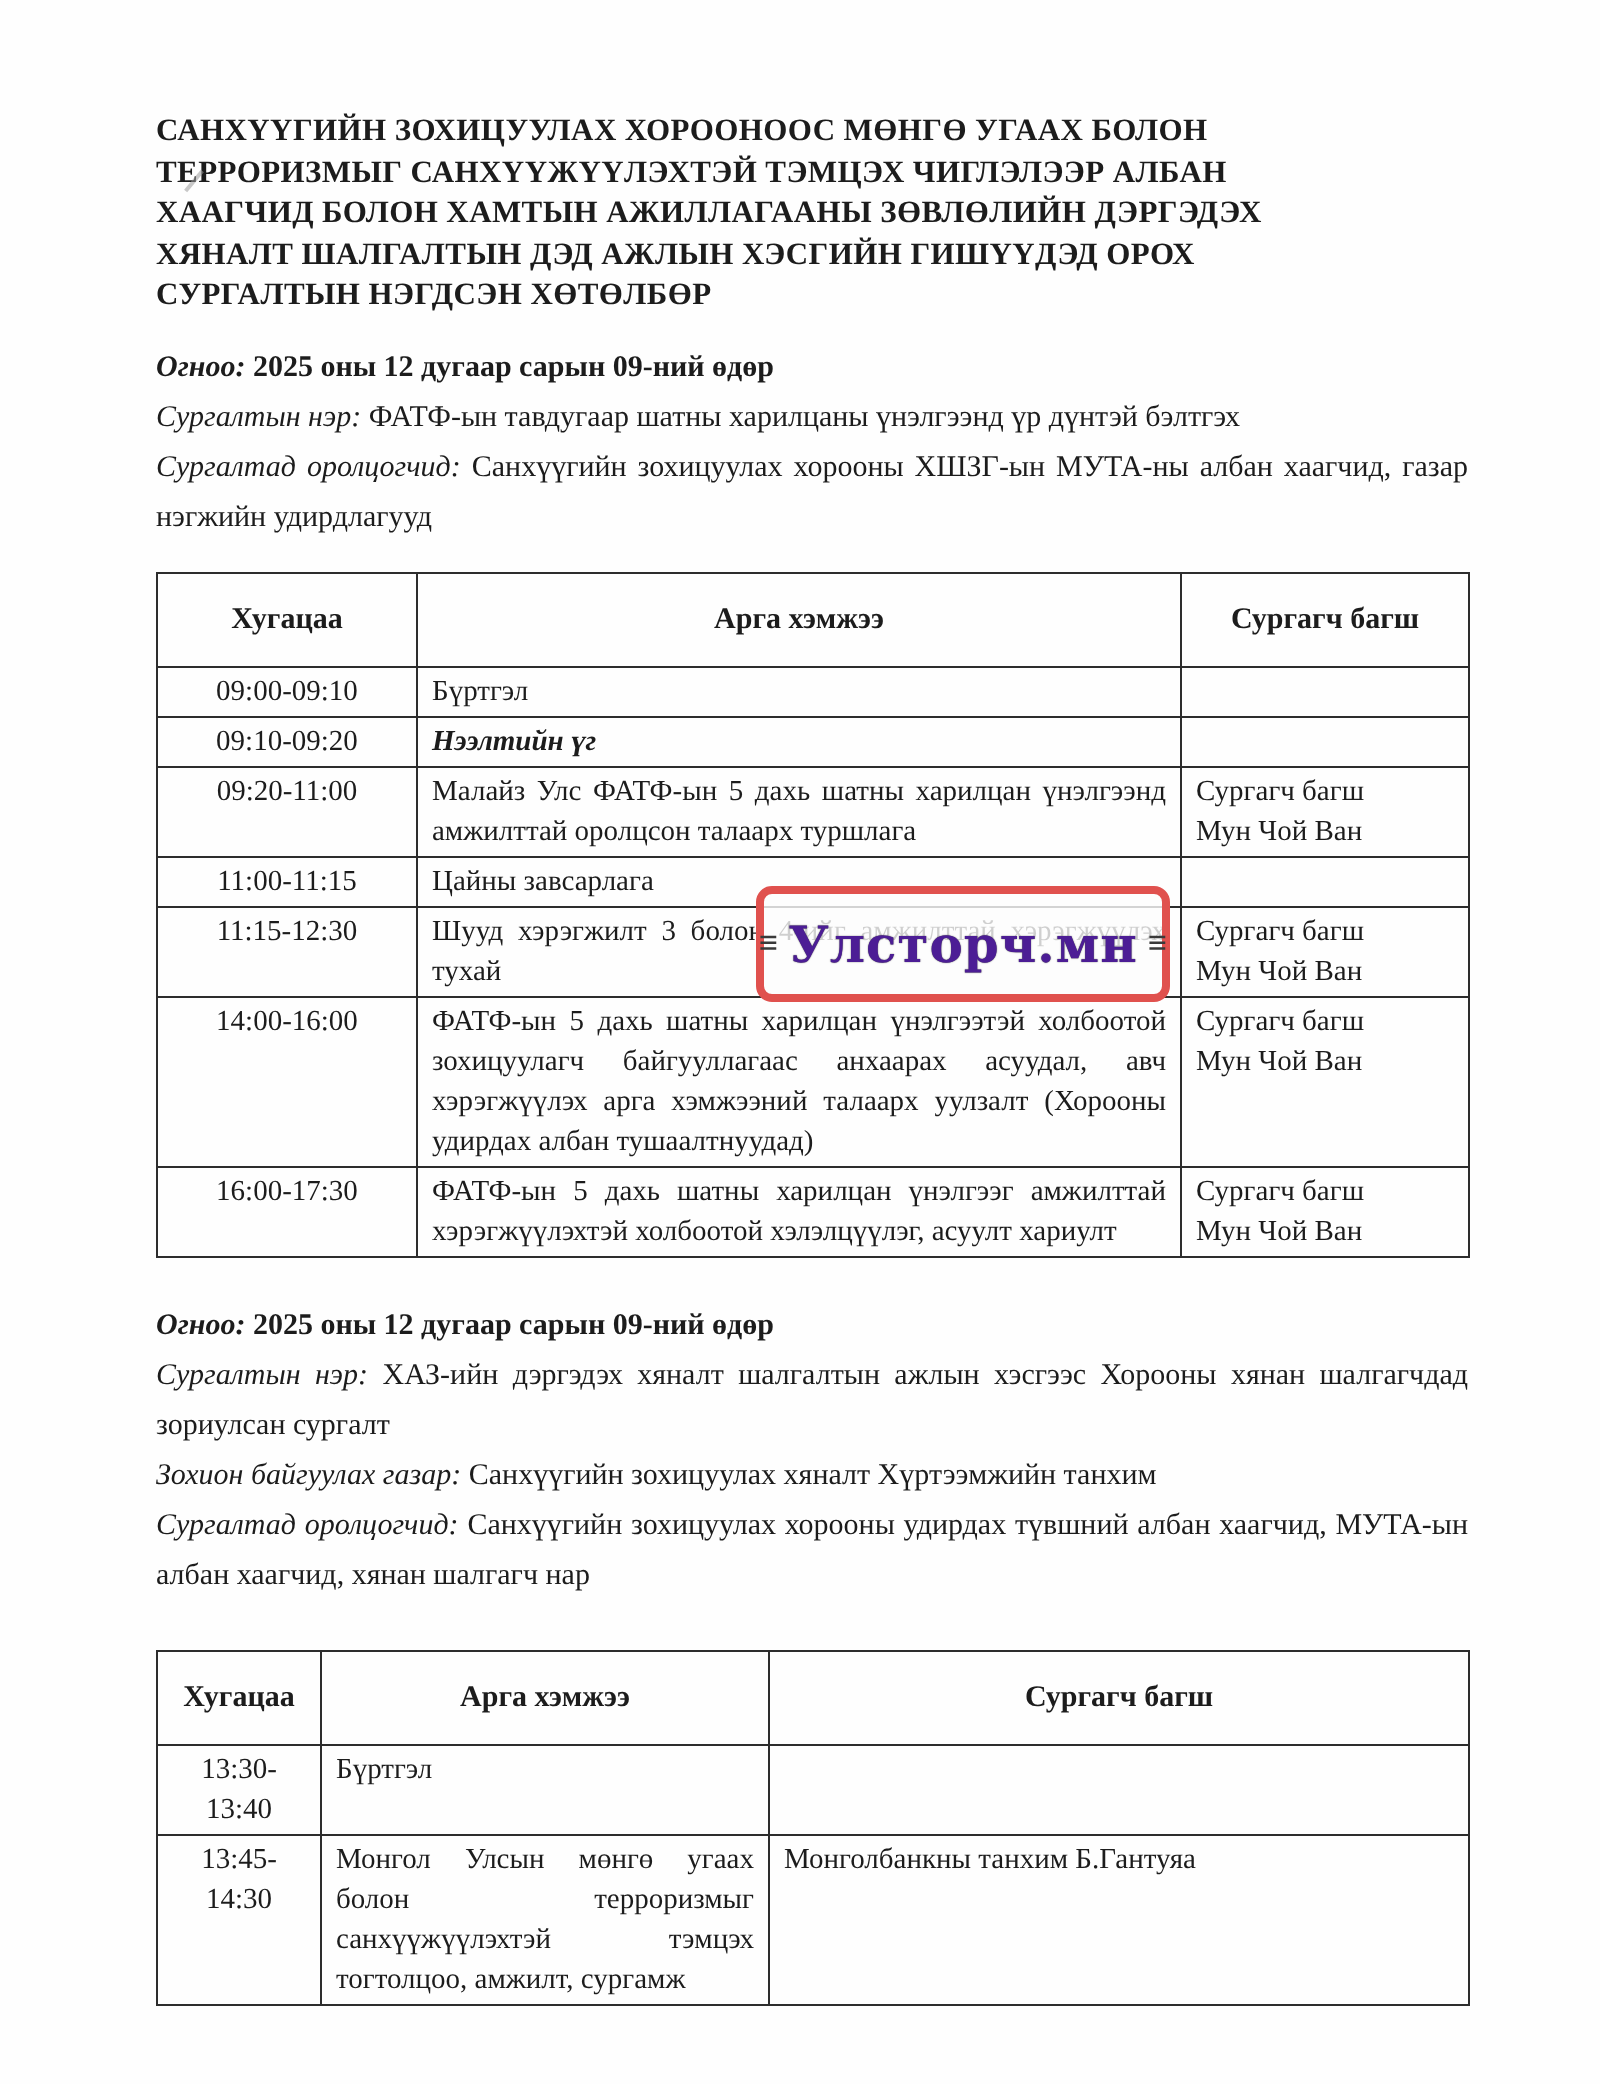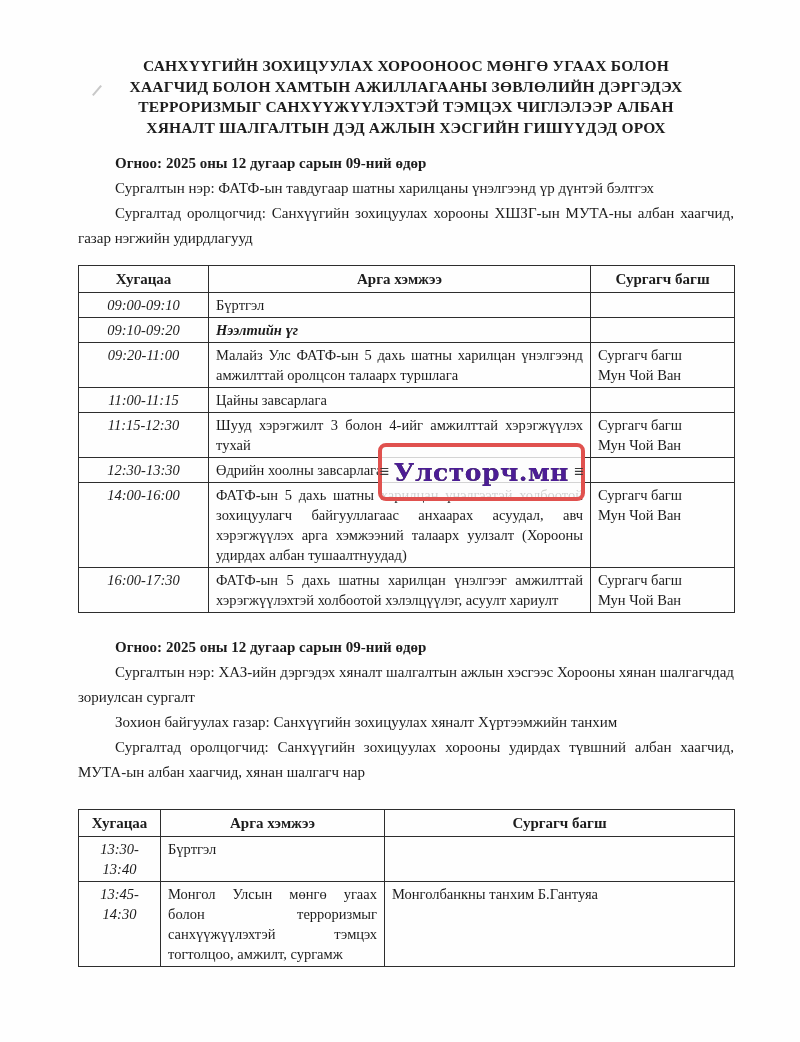--- a/index.html
+++ b/index.html
@@ -9,52 +9,51 @@
     background:#fefefe;
     overflow:hidden;
     font-family:"Liberation Serif", serif;
     color:#1c1c1c;
   }
   .content{padding:56px 66px 0 78px;}
   .doc-title{
     font-weight:bold;
     font-size:15.5px;
     line-height:20.5px;
-    text-align:center;
     letter-spacing:.2px;
   }
   .meta{margin-top:13px;font-size:15px;line-height:25px;text-align:justify;}
   .meta p{margin:0;}
-  .meta-label{margin-left:37px;}
+  .meta-label{font-style:italic;}
   .b{font-weight:bold;}
   section.block{display:block;}
   .sec-1 .meta{margin-top:22px;}
   table.schedule{
     border-collapse:collapse;
     width:656px;
     margin-top:14px;
     font-size:14.5px;
     table-layout:fixed;
   }
   .sec-1 table.schedule{margin-top:24px;}
   table.schedule th{
     border:1.6px solid #2d2d2d;
     font-size:15px;
     font-weight:bold;
     text-align:center;
-    padding:3px 2px;
+    padding:13px 2px;
     line-height:20px;
   }
   table.schedule td{
     border:1.6px solid #2d2d2d;
     vertical-align:top;
     padding:2px 7px;
     line-height:20px;
   }
-  td.c-time{text-align:center;padding:2px 2px;font-style:italic;}
+  td.c-time{text-align:center;padding:2px 2px;}
   td.c-act{text-align:justify;}
   td.c-teacher{padding:2px 8px;}
   .sec-1 td.c-teacher div{text-align:justify;}
   .em{font-weight:bold;font-style:italic;}
   
   .sec-0 col.col-time{width:130px;}
   .sec-0 col.col-act{width:382px;}
   .sec-0 col.col-teacher{width:144px;}
   .sec-1 col.col-time{width:82px;}
   .sec-1 col.col-act{width:224px;}
@@ -92,23 +91,24 @@
 </style>
 </head>
 <body>
 
 <div class="page">
   <div class="scan-artifact"></div>
 
   <div class="content">
     <div class="doc-title">
       <div>САНХҮҮГИЙН ЗОХИЦУУЛАХ ХОРООНООС МӨНГӨ УГААХ БОЛОН</div>
+      <div>ТЕРРОРИЗМЫГ САНХҮҮЖҮҮЛЭХТЭЙ ТЭМЦЭХ ЧИГЛЭЛЭЭР АЛБАН</div>
       <div>ХААГЧИД БОЛОН ХАМТЫН АЖИЛЛАГААНЫ ЗӨВЛӨЛИЙН ДЭРГЭДЭХ</div>
-      <div>ТЕРРОРИЗМЫГ САНХҮҮЖҮҮЛЭХТЭЙ ТЭМЦЭХ ЧИГЛЭЛЭЭР АЛБАН</div>
       <div>ХЯНАЛТ ШАЛГАЛТЫН ДЭД АЖЛЫН ХЭСГИЙН ГИШҮҮДЭД ОРОХ</div>
+      <div>СУРГАЛТЫН НЭГДСЭН ХӨТӨЛБӨР</div>
     </div>
 
     <section class="block sec-0">
       <div class="meta">
   <p class="meta-line"><span class="meta-label b">Огноо:</span> <span class="meta-value b">2025 оны 12 дугаар сарын 09-ний өдөр</span></p>
 
   <p class="meta-line"><span class="meta-label">Сургалтын нэр:</span> <span class="meta-value">ФАТФ-ын тавдугаар шатны харилцаны үнэлгээнд үр дүнтэй бэлтгэх</span></p>
 
 
   <p class="meta-line"><span class="meta-label">Сургалтад оролцогчид:</span> <span class="meta-value">Санхүүгийн зохицуулах хорооны ХШЗГ-ын МУТА-ны албан хаагчид, газар нэгжийн удирдлагууд</span></p>
@@ -156,25 +156,20 @@
 
   <tr>
     <td class="c-time">11:15-12:30</td>
     <td class="c-act">Шууд хэрэгжилт 3 болон 4-ийг амжилттай хэрэгжүүлэх тухай</td>
     <td class="c-teacher">
                 <div>Сургагч багш</div>
                 <div>Мун Чой Ван</div>
               </td>
   </tr>
 
-  <tr>
-    <td class="c-time">12:30-13:30</td>
-    <td class="c-act">Өдрийн хоолны завсарлага</td>
-    <td class="c-teacher"></td>
-  </tr>
 
   <tr>
     <td class="c-time">14:00-16:00</td>
     <td class="c-act">ФАТФ-ын 5 дахь шатны харилцан үнэлгээтэй холбоотой зохицуулагч байгууллагаас анхаарах асуудал, авч хэрэгжүүлэх арга хэмжээний талаарх уулзалт (Хорооны удирдах албан тушаалтнуудад)</td>
     <td class="c-teacher">
                 <div>Сургагч багш</div>
                 <div>Мун Чой Ван</div>
               </td>
   </tr>
 

